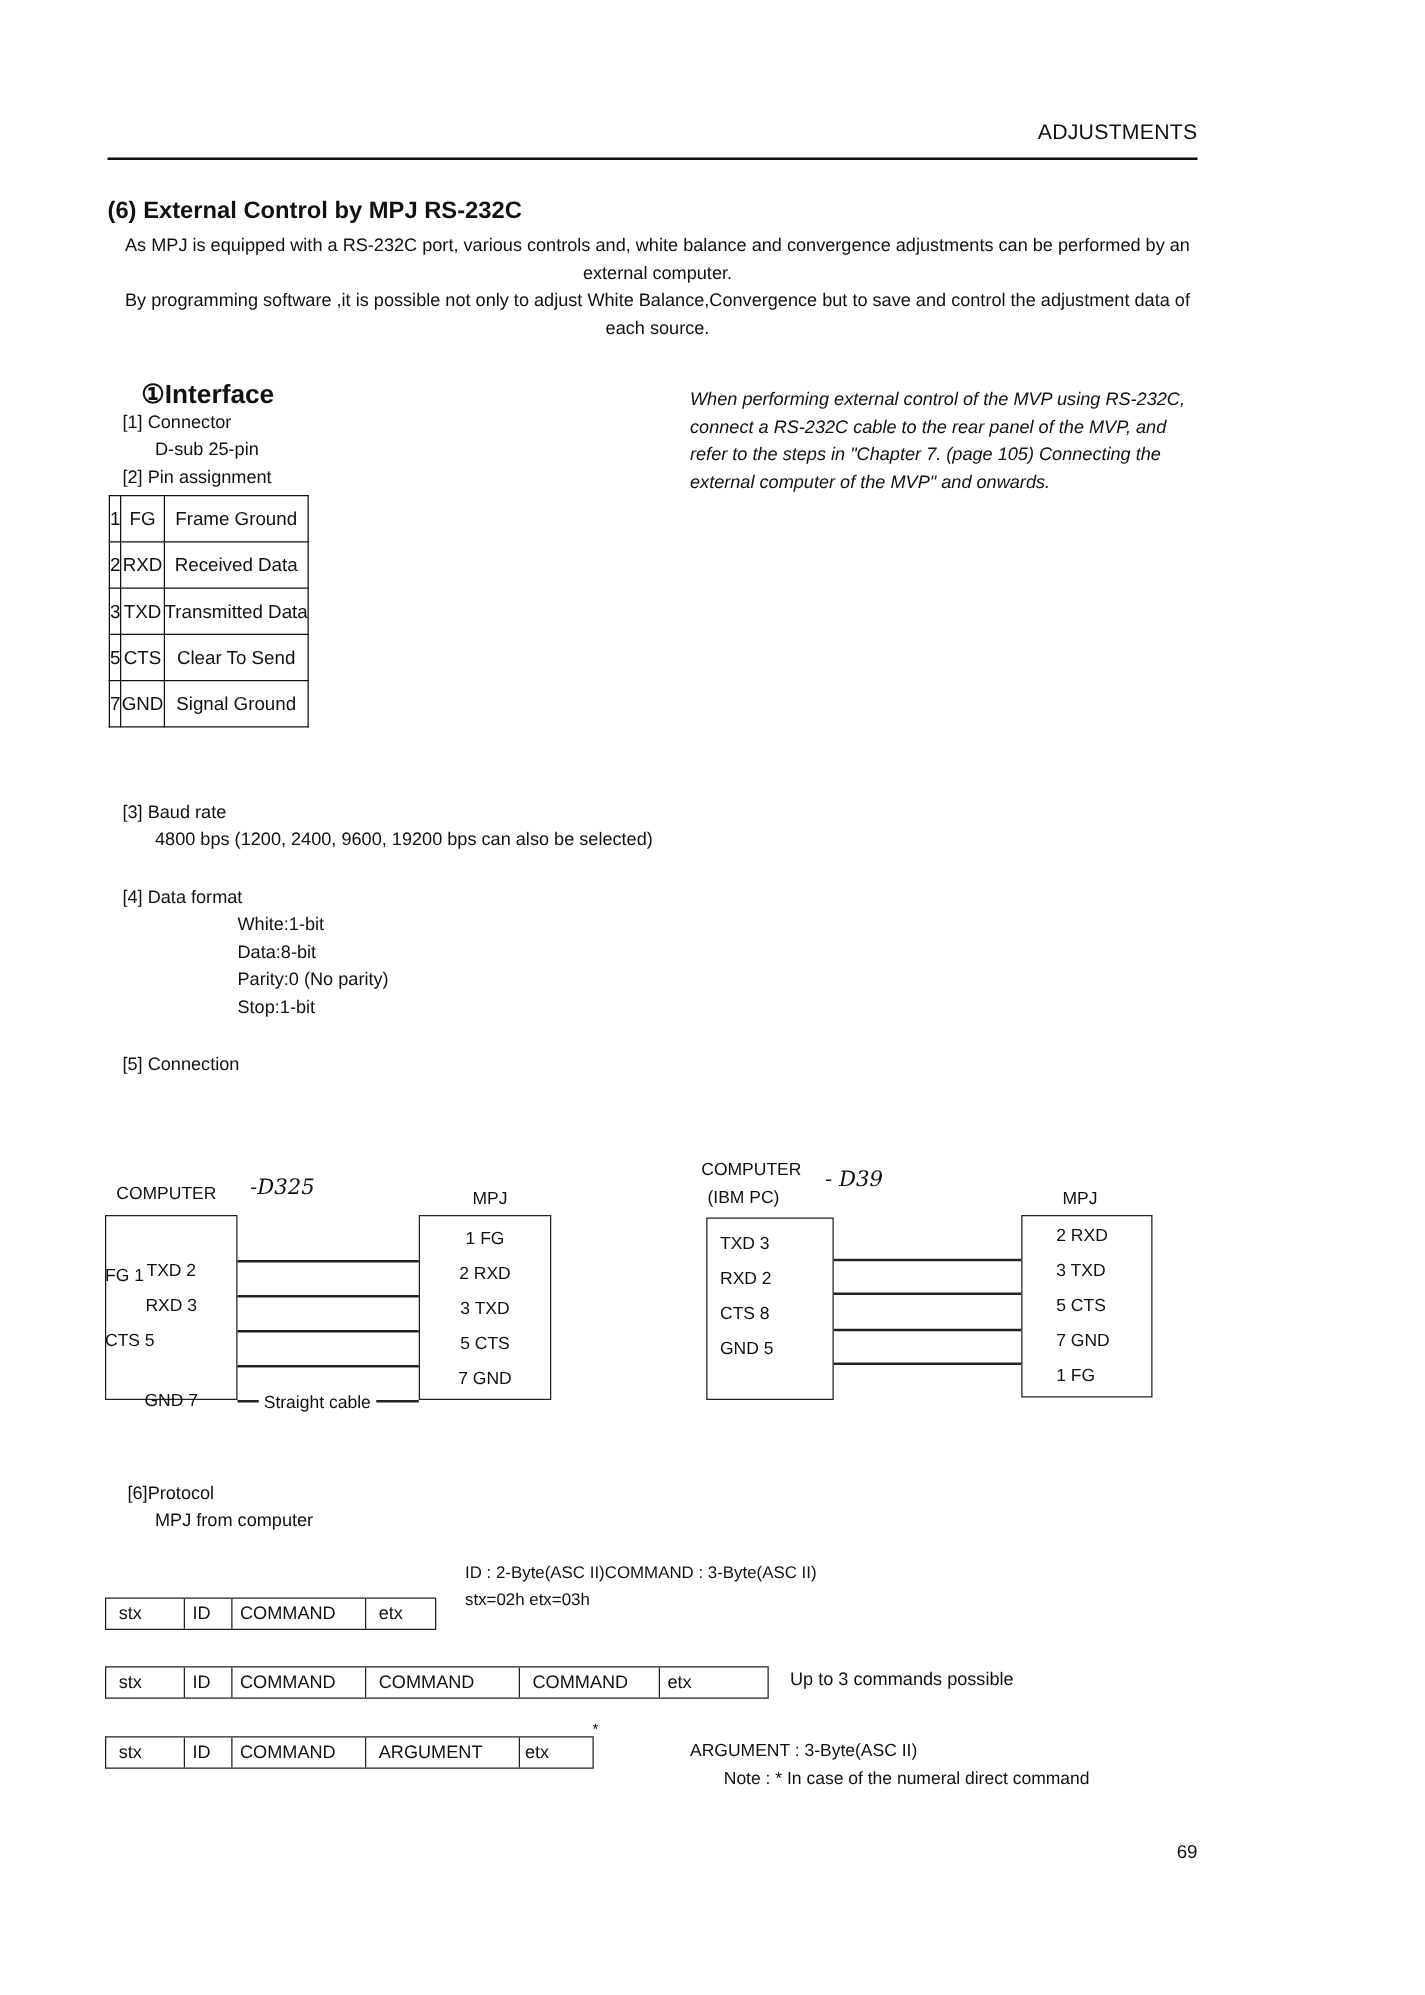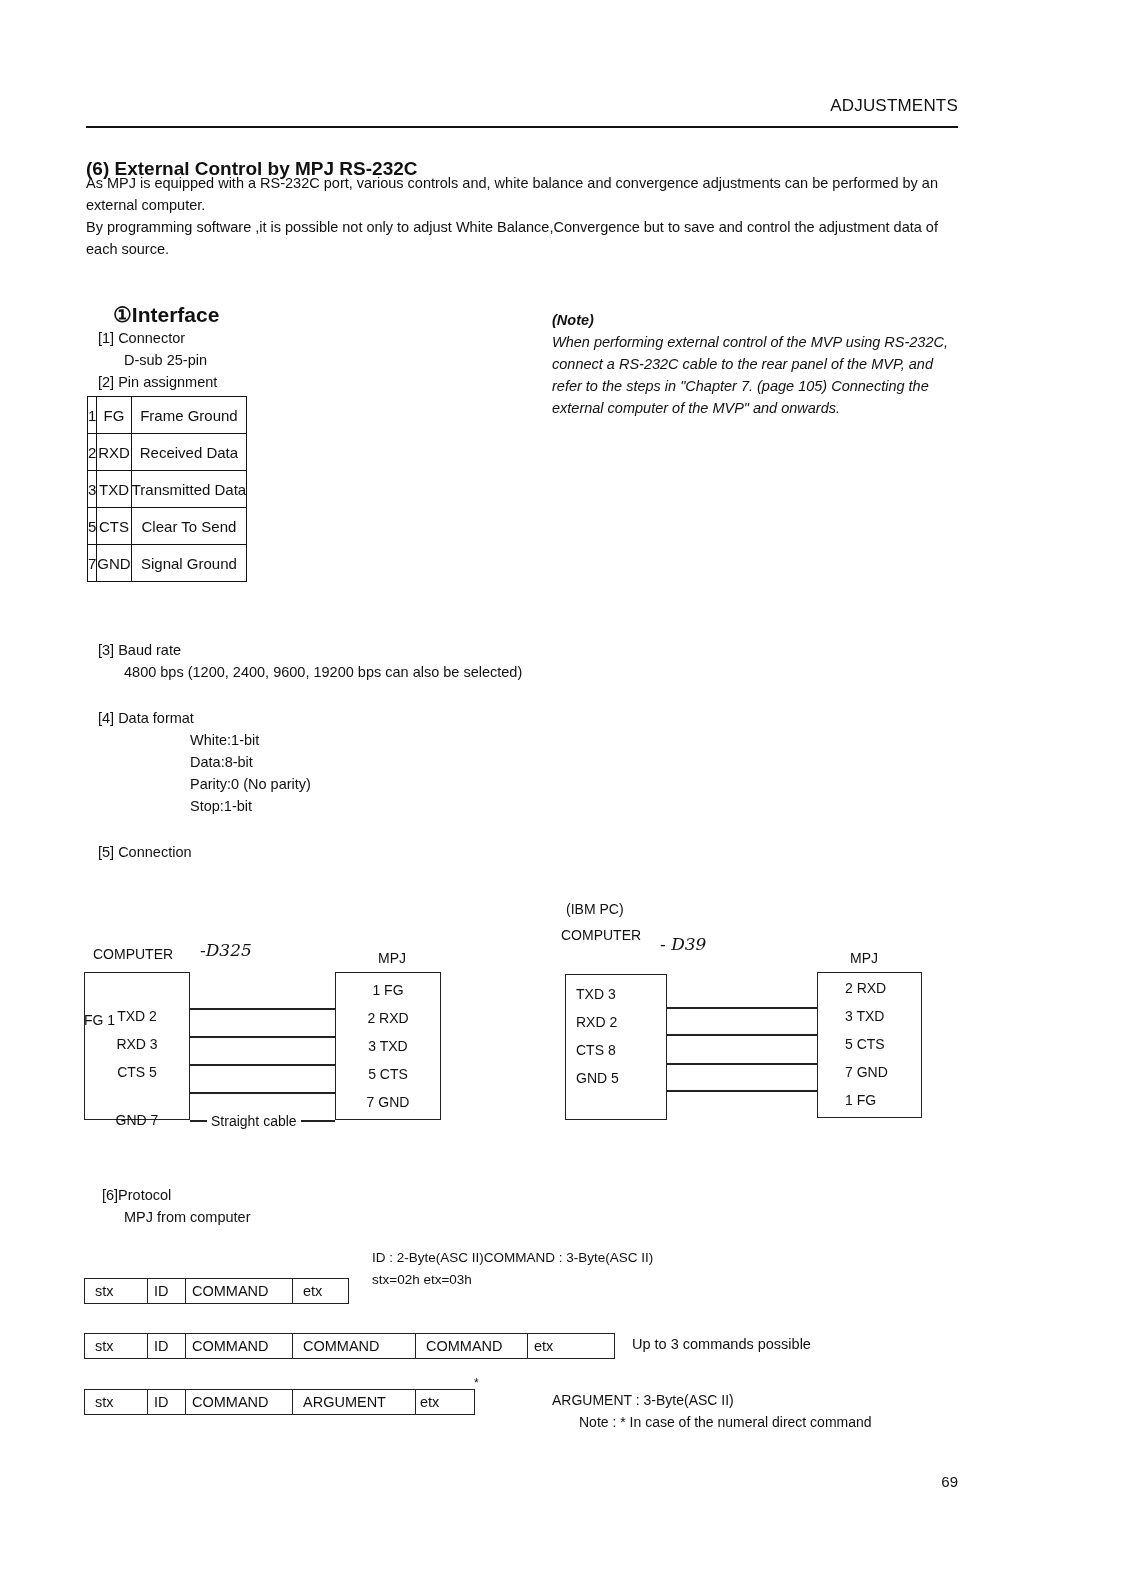--- a/index.html
+++ b/index.html
@@ -2,21 +2,21 @@
 <html><head>
 <meta charset="utf-8">
 <style>
   html, body { margin:0; padding:0; background:#ffffff; }
   body { width:1140px; height:1596px; position:relative; overflow:hidden;
          font-family:"Liberation Sans", sans-serif; color:#111; }
   .abs { position:absolute; }
   .hdr { right:182px; top:96px; font-size:17px; letter-spacing:0.2px; }
   .rule { left:86px; top:126px; width:872px; height:2px; background:#111; }
   .title { left:86px; top:158px; font-size:19px; font-weight:bold; }
-  .intro { left:86px; top:172px; width:880px; font-size:14.5px; line-height:22px; }
+  .intro { left:86px; top:186px; width:880px; font-size:14.5px; line-height:22px;text-align:center; }
   .intro p { margin:0; }
   .sec { left:86px; top:303px; font-size:21px; font-weight:bold;margin-left:27px; }
   .sub { font-size:14.5px; line-height:22px; }
   .note { left:552px; top:309px; width:410px; font-size:14.5px; line-height:22px; font-style:italic; }
   .note .nt { font-weight:bold; }
   table.pins { position:absolute; left:87px; top:396px; border-collapse:collapse; font-size:15px; }
   table.pins td { border:1.5px solid #111; text-align:center; height:36px; padding:0; }
   table.pins tr.head td { height:34px; }
   .c1 { width:64px; } .c2 { width:116px; } .c3 { width:214px; }
   .box { border:1.5px solid #222; background:#fff; }
@@ -69,21 +69,20 @@
   </tr>
   <tr>
     <td>7</td>
     <td>GND</td>
     <td>Signal Ground</td>
   </tr>
 </tbody>
   </table>
 
 <div class="abs note">
-  <div class="nt">(Note)</div>
   <div>When performing external control of the MVP using RS-232C, connect a RS-232C cable to the rear panel of the MVP, and refer to the steps in "Chapter 7. (page 105) Connecting the external computer of the MVP" and onwards.</div>
 </div>
 
 <div class="abs sub" style="left:98px;top:639px;">[3] Baud rate</div>
 <div class="abs sub" style="left:124px;top:661px;">4800 bps (1200, 2400, 9600, 19200 bps can also be selected)</div>
 
 <div class="abs sub" style="left:98px;top:707px;">[4] Data format</div>
 <div class="abs sub" style="left:190px;top:729px;">White:1-bit</div>
 <div class="abs sub" style="left:190px;top:751px;">Data:8-bit</div>
 <div class="abs sub" style="left:190px;top:773px;">Parity:0 (No parity)</div>
@@ -94,39 +93,39 @@
 <div class="abs boxlbl" style="left:93px;top:946px;">COMPUTER</div>
 <div class="abs hand" style="left:200px;top:940px;">-D325</div>
 <div class="abs boxlbl" style="left:378px;top:950px;">MPJ</div>
 
 <div class="abs box" style="left:84px;top:972px;width:104px;height:146px;"></div>
 <div class="abs box" style="left:335px;top:972px;width:104px;height:146px;"></div>
 
 <div class="abs boxlbl" style="left:84px;top:980px;width:89px;text-align:left;margin-top:32px;">FG 1</div>
 <div class="abs boxlbl" style="left:84px;top:1008px;width:106px;text-align:center;">TXD 2</div>
 <div class="abs boxlbl" style="left:84px;top:1036px;width:106px;text-align:center;">RXD 3</div>
-<div class="abs boxlbl" style="left:84px;top:1064px;width:106px;text-align:center;">CTS 5</div>
+<div class="abs boxlbl" style="left:84px;top:1064px;width:106px;">CTS 5</div>
 <div class="abs boxlbl" style="left:84px;top:1092px;width:106px;text-align:center;margin-top:20px;">GND 7</div>
 
 <div class="abs boxlbl" style="left:335px;top:982px;width:106px;text-align:center;">1 FG</div>
 <div class="abs boxlbl" style="left:335px;top:1010px;width:106px;text-align:center;">2 RXD</div>
 <div class="abs boxlbl" style="left:335px;top:1038px;width:106px;text-align:center;">3 TXD</div>
 <div class="abs boxlbl" style="left:335px;top:1066px;width:106px;text-align:center;">5 CTS</div>
 <div class="abs boxlbl" style="left:335px;top:1094px;width:106px;text-align:center;">7 GND</div>
 
 <div class="abs line" style="left:190px;top:1008px;width:145px;"></div>
 <div class="abs line" style="left:190px;top:1036px;width:145px;"></div>
 <div class="abs line" style="left:190px;top:1064px;width:145px;"></div>
 <div class="abs line" style="left:190px;top:1092px;width:145px;"></div>
 <div class="abs line" style="left:190px;top:1120px;width:145px;"></div>
 
 <div class="abs boxlbl" style="left:207px;top:1113px;background:#fff;padding:0 4px;">Straight cable</div>
 
 <div class="abs boxlbl" style="left:561px;top:927px;">COMPUTER</div>
-<div class="abs boxlbl" style="left:566px;top:901px;">(IBM PC)</div>
+<div class="abs boxlbl" style="left:566px;top:949px;">(IBM PC)</div>
 <div class="abs hand" style="left:660px;top:934px;">- D39</div>
 <div class="abs boxlbl" style="left:850px;top:950px;">MPJ</div>
 
 <div class="abs box" style="left:565px;top:974px;width:100px;height:144px;"></div>
 <div class="abs box" style="left:817px;top:972px;width:103px;height:144px;"></div>
 
 <div class="abs boxlbl" style="left:576px;top:986px;">TXD 3</div>
 <div class="abs boxlbl" style="left:576px;top:1014px;">RXD 2</div>
 <div class="abs boxlbl" style="left:576px;top:1042px;">CTS 8</div>
 <div class="abs boxlbl" style="left:576px;top:1070px;">GND 5</div>

